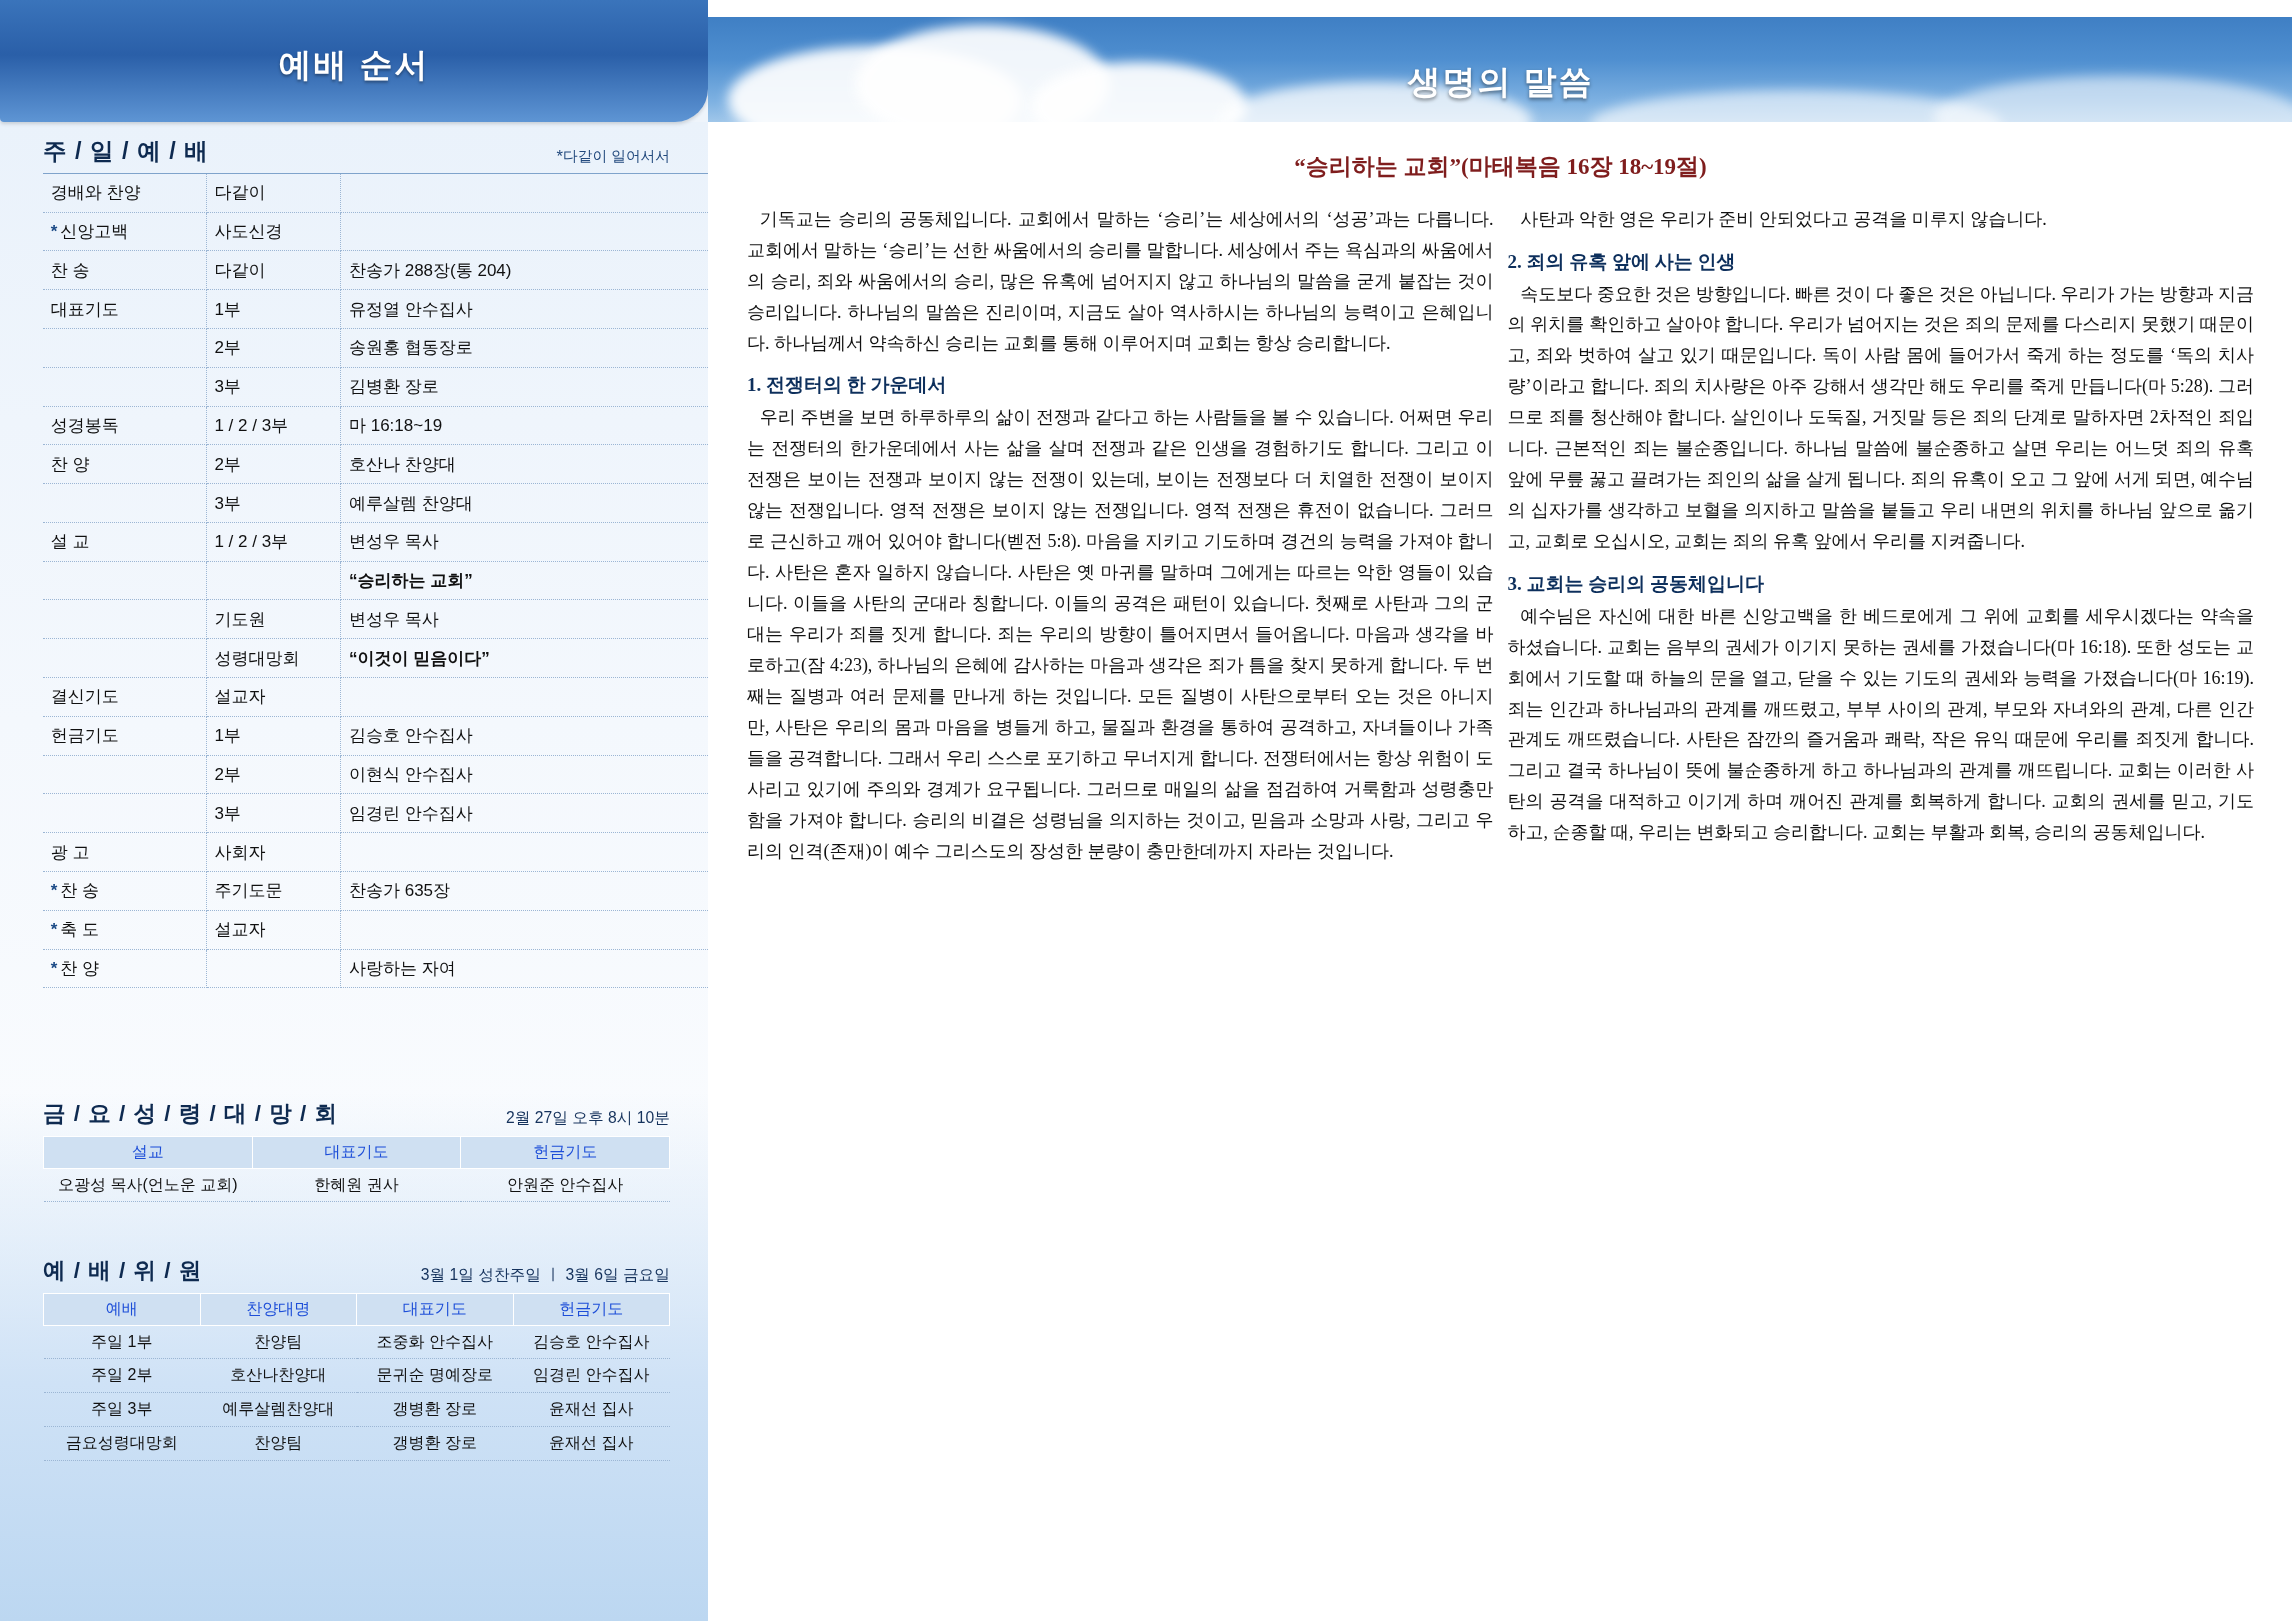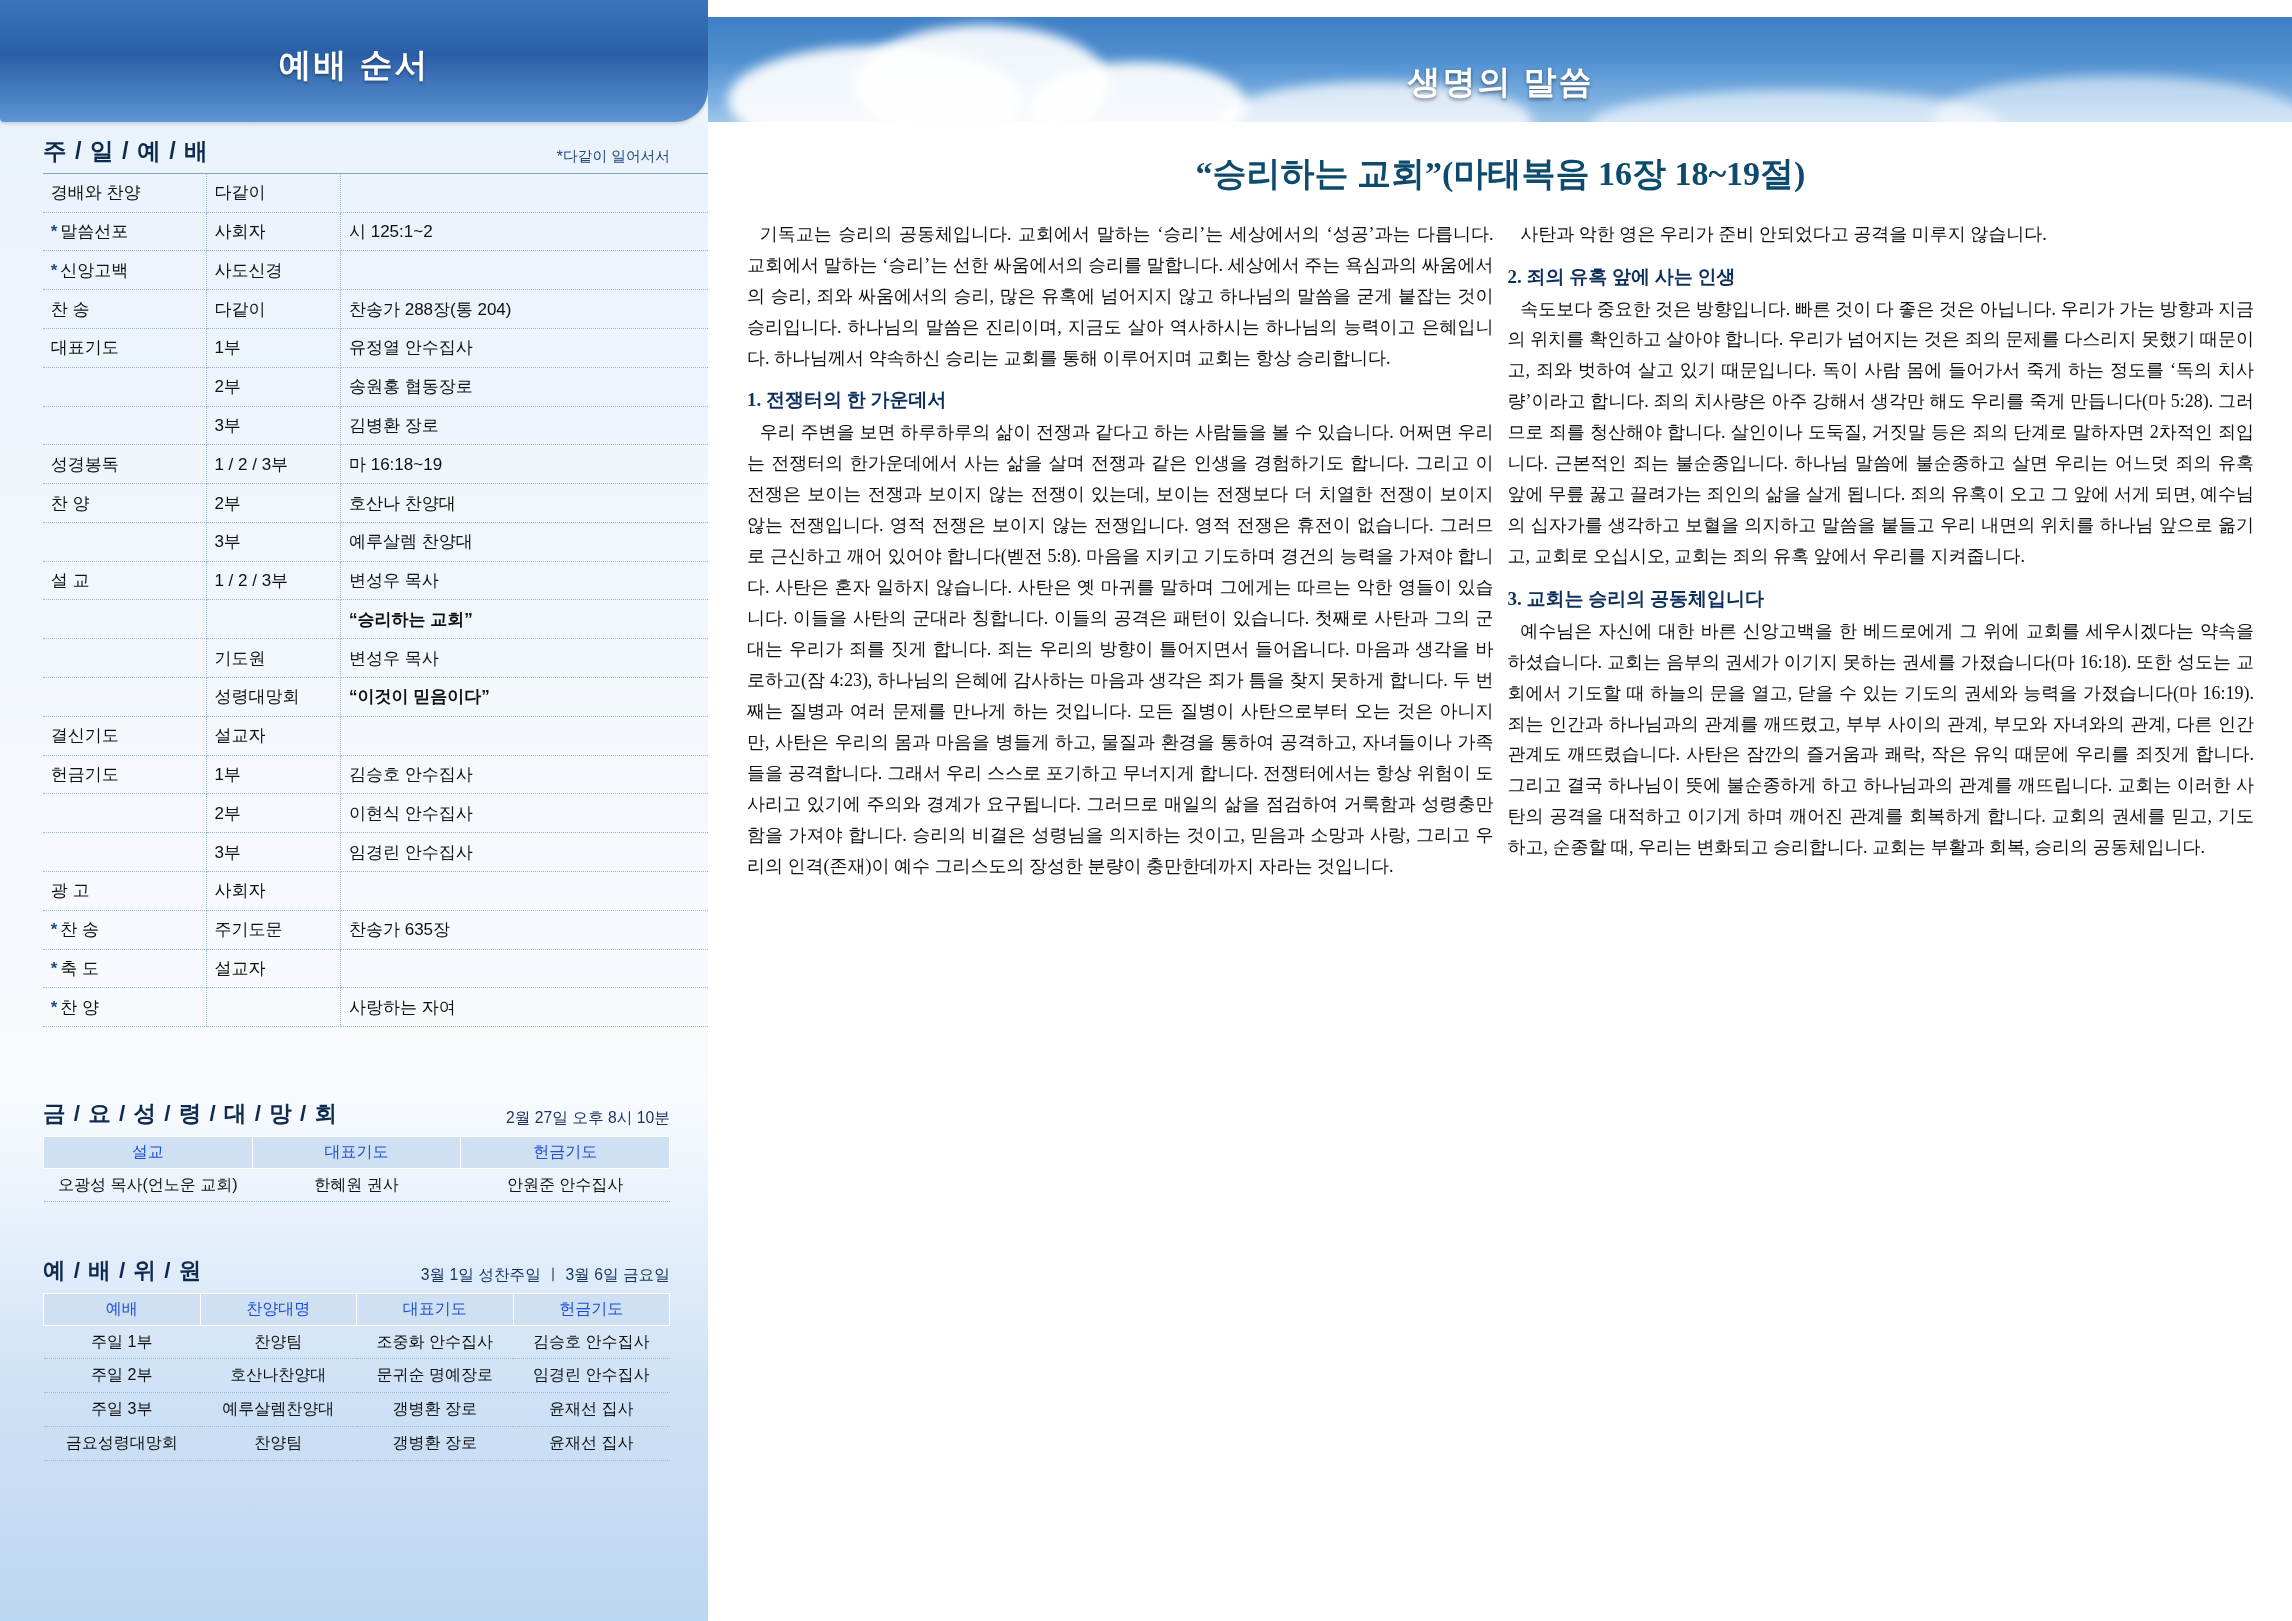--- a/index.html
+++ b/index.html
@@ -58,21 +58,21 @@
     position:absolute;top:122px;right:0;width:17.6px;bottom:0;
     background:linear-gradient(180deg,#cfe2f6,#bed9f2);
   }
   .left-edge-strip{
     position:absolute;top:122px;left:0;width:13.7px;bottom:0;
     background:linear-gradient(180deg,#d8e8f8,#c6ddf3);
   }
 
   
   .sermon-title{
-    text-align:center;font-size:34px;font-weight:bold;color:#0c4a6e;
+    text-align:center;font-size:23px;font-weight:bold;color:#7f1d1d;
     margin:11.8px 0 21.6px 0;font-family:"Liberation Serif", serif;
   }
   .cols{display:flex;gap:14px;}
   .col{width:50%;}
   .para{
     font-family:"Liberation Serif", serif;
     font-size:18px;line-height:1.72;color:#111111;
     text-align:justify;margin:0 0 5.9px 0;text-indent:12.7px;
   }
   .subhead{
@@ -136,25 +136,20 @@
       <div class="order-head">
         <div class="h">주 / 일 / 예 / 배</div>
         <div class="note"><span class="star">*</span><span>다같이 일어서서</span></div>
       </div>
       <table class="order">
         <tbody id="order-body">
             <tr class="top">
               <td class="c1"><span>경배와 찬양</span></td>
               <td class="c2">다같이</td>
               <td class="c3"></td>
-            </tr>
-            <tr>
-              <td class="c1"><span class="star-lbl">*</span><span>말씀선포</span></td>
-              <td class="c2">사회자</td>
-              <td class="c3">시 125:1~2</td>
             </tr>
             <tr>
               <td class="c1"><span class="star-lbl">*</span><span>신앙고백</span></td>
               <td class="c2">사도신경</td>
               <td class="c3"></td>
             </tr>
             <tr>
               <td class="c1"><span>찬   송</span></td>
               <td class="c2">다같이</td>
               <td class="c3">찬송가 288장(통 204)</td>

